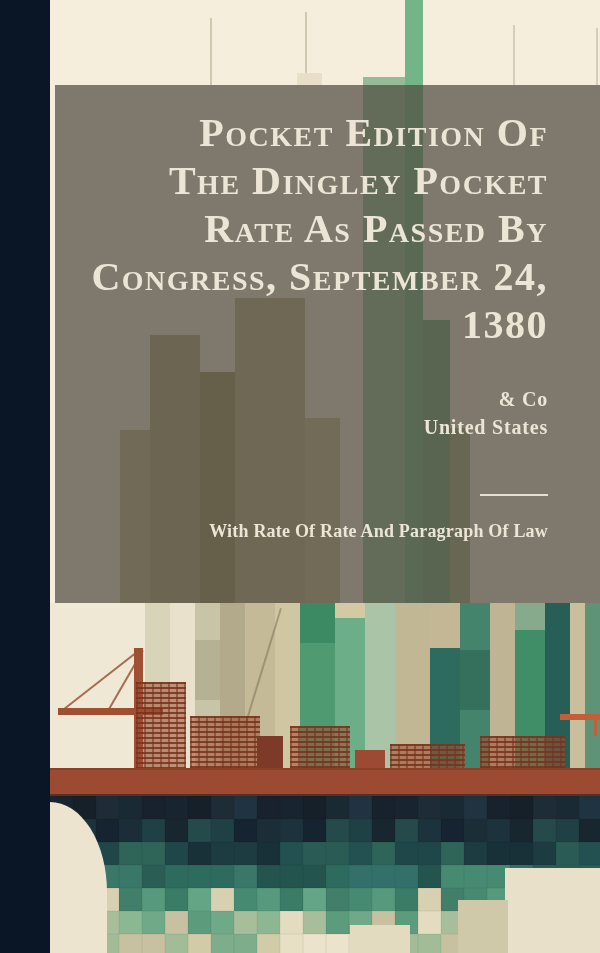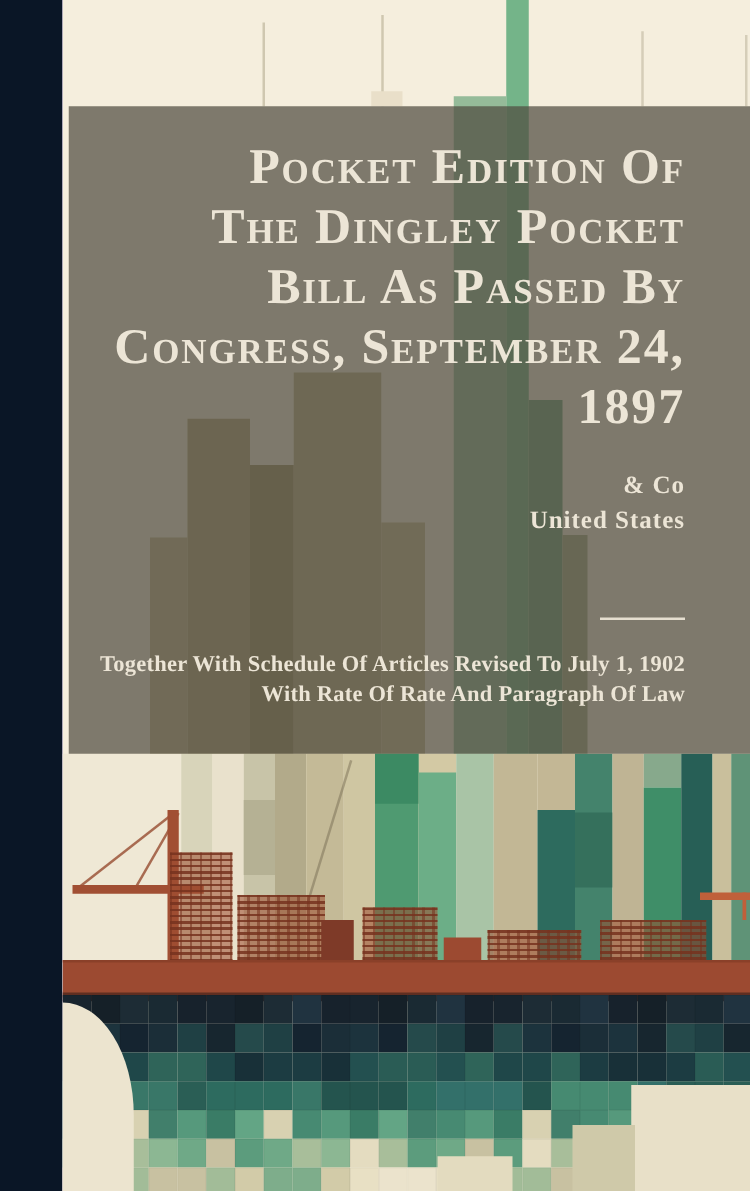--- a/index.html
+++ b/index.html
@@ -34,21 +34,21 @@
   .cluster3{left:430px;top:736px;width:85px;height:34px;}
   .cranebar{left:510px;top:714px;width:40px;height:6px;background:#c0603a;}
   .cranepost{left:544px;top:714px;width:3px;height:22px;background:#c0603a;}
   .arch{left:0;top:802px;width:57px;height:151px;background:#ece4cf;border-top-right-radius:57px 90px;}
 
   
   .panel{position:absolute;left:5px;top:85px;width:545px;height:518px;background:rgba(80,76,64,.72);}
   .panel *{color:#ece5d6;}
   .title{position:absolute;top:24px;right:52px;text-align:right;
          font-variant:small-caps;font-size:40px;line-height:48px;letter-spacing:1.5px;white-space:nowrap;}
-  .authors{position:absolute;top:289px;right:52px;text-align:right;
+  .authors{position:absolute;top:300px;right:52px;text-align:right;
            font-size:20px;line-height:28px;letter-spacing:.8px;white-space:nowrap;}
   .divider{position:absolute;top:409px;right:52px;width:68px;height:2px;background:#e6dfd0;}
   .subtitle{position:absolute;top:434px;right:52px;text-align:right;
             font-size:18px;line-height:24px;letter-spacing:.2px;white-space:nowrap;}
 </style>
 </head>
 <body>
 
 <div class="page">
   <div class="spine"></div>
@@ -291,29 +291,28 @@
           <div class="rect" style="left: 408px; top: 900px; width: 50px; height: 53px; background: rgb(207, 201, 169);"></div>
           <div class="rect" style="left: 300px; top: 925px; width: 60px; height: 28px; background: rgb(227, 219, 191);"></div>
         </div>
       <div class="shippart arch"></div>
     </div>
 
     <div class="panel">
       <div class="title">
         <div>Pocket Edition Of</div>
         <div>The Dingley Pocket</div>
-        <div>Bill As Passed By</div>
+        <div>Rate As Passed By</div>
         <div>Congress, September 24,</div>
-        <div>1897</div>
+        <div>1380</div>
       </div>
       <div class="authors">
         <div>&amp; Co</div>
         <div>United States</div>
       </div>
       <div class="divider"></div>
       <div class="subtitle">
-        <div>Together With Schedule Of Articles Revised To July 1, 1902</div>
         <div>With Rate Of Rate And Paragraph Of Law</div>
       </div>
     </div>
 
   </div>
 </div>
 
 </body></html>

